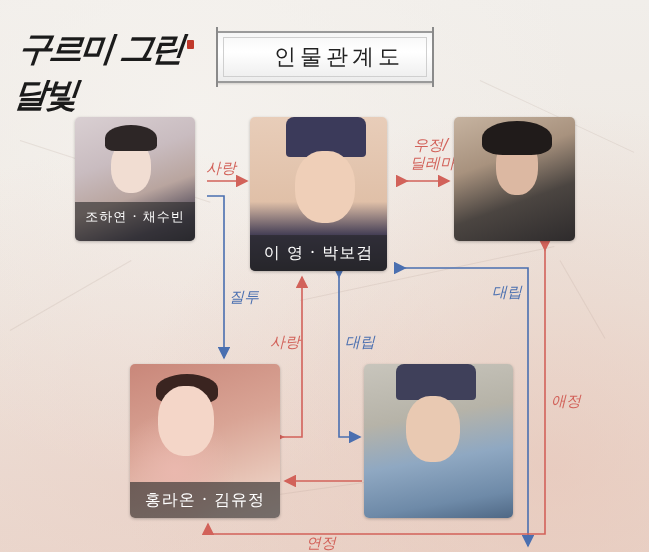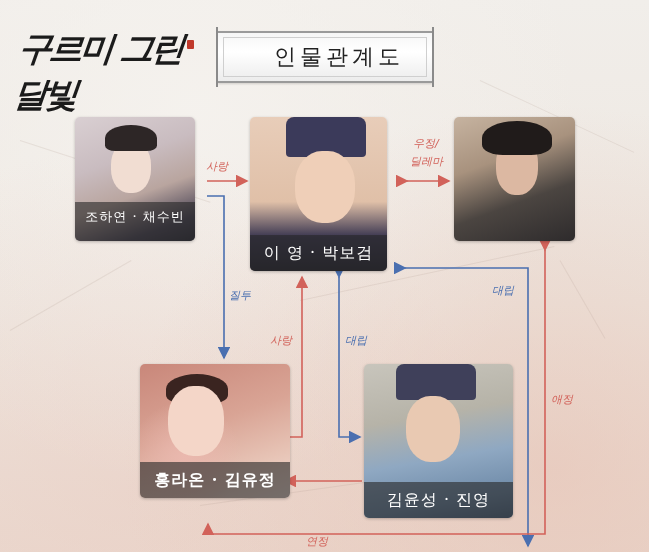--- a/index.html
+++ b/index.html
@@ -43,21 +43,21 @@
   .photo { position:absolute; inset:0; }
   .cap {
     position:absolute; left:0; right:0; bottom:0;
     background:rgba(40,40,40,0.62); color:#fff; text-align:center;
     font-family:"DejaVu Serif", serif; letter-spacing:1px;
   }
   .small .cap { height:39px; line-height:30px; font-size:13px; }
   .big .cap { height:36px; line-height:36px; font-size:16px; }
   svg.lines { position:absolute; left:0; top:0; }
   .label {
-    position:absolute; font-family:"DejaVu Sans", sans-serif; font-size:11px;
+    position:absolute; font-family:"DejaVu Sans", sans-serif; font-size:15px;
     font-style:italic; white-space:nowrap;
   }
   .red { color:#d2625a; }
   .blue { color:#4a6fb0; }
 </style>
 </head>
 <body>
 
 <div class="fiber" style="left:20px;top:140px;width:200px;transform:rotate(18deg)"></div>
 <div class="fiber" style="left:300px;top:300px;width:260px;transform:rotate(-12deg)"></div>
@@ -127,27 +127,26 @@
   <div class="cap">이 영 · 박보검</div>
 </div>
 
 <div class="card small" style="left:454px;top:117px;width:121px;height:124px;">
   <div class="photo" style="background:linear-gradient(160deg,#c6b3a0 0%,#a8927e 35%,#4b4541 65%,#2e2b2c 100%);">
     <div style="position:absolute;left:42px;top:20px;width:42px;height:58px;border-radius:45%;background:#dcb8a2;"></div>
     <div style="position:absolute;left:28px;top:4px;width:70px;height:34px;border-radius:50% 50% 30% 30%;background:#201b1a;"></div>
   </div>
 </div>
 
-<div class="card big" style="left:140px;top:364px;width:150px;height:134px;font-weight:bold;">
+<div class="card big" style="left:130px;top:364px;width:150px;height:154px;">
   <div class="photo" style="background:radial-gradient(circle at 30% 70%,#eab8ae 0%,transparent 40%),linear-gradient(160deg,#c9877a 0%,#d9a495 45%,#e7c4b6 75%,#f2ddd4 100%);">
     <div style="position:absolute;left:26px;top:10px;width:62px;height:30px;border-radius:50% 50% 30% 30%;background:#3a2420;"></div>
     <div style="position:absolute;left:28px;top:22px;width:56px;height:70px;border-radius:45%;background:#f4d6c8;"></div>
   </div>
   <div class="cap">홍라온 · 김유정</div>
 </div>
 
 <div class="card big" style="left:364px;top:364px;width:149px;height:154px;">
   <div class="photo" style="background:linear-gradient(170deg,#c8c5bc 0%,#b6b3a8 35%,#8fa8c2 60%,#6e8aa8 85%,#4f6885 100%);">
     <div style="position:absolute;left:32px;top:0;width:80px;height:36px;border-radius:8px 8px 4px 4px;background:#3f405a;"></div>
     <div style="position:absolute;left:42px;top:32px;width:54px;height:66px;border-radius:45%;background:#e9c9b2;"></div>
   </div>
-  <div class="cap">김윤성 · 진영</div>
 </div>
 
 </body></html>

